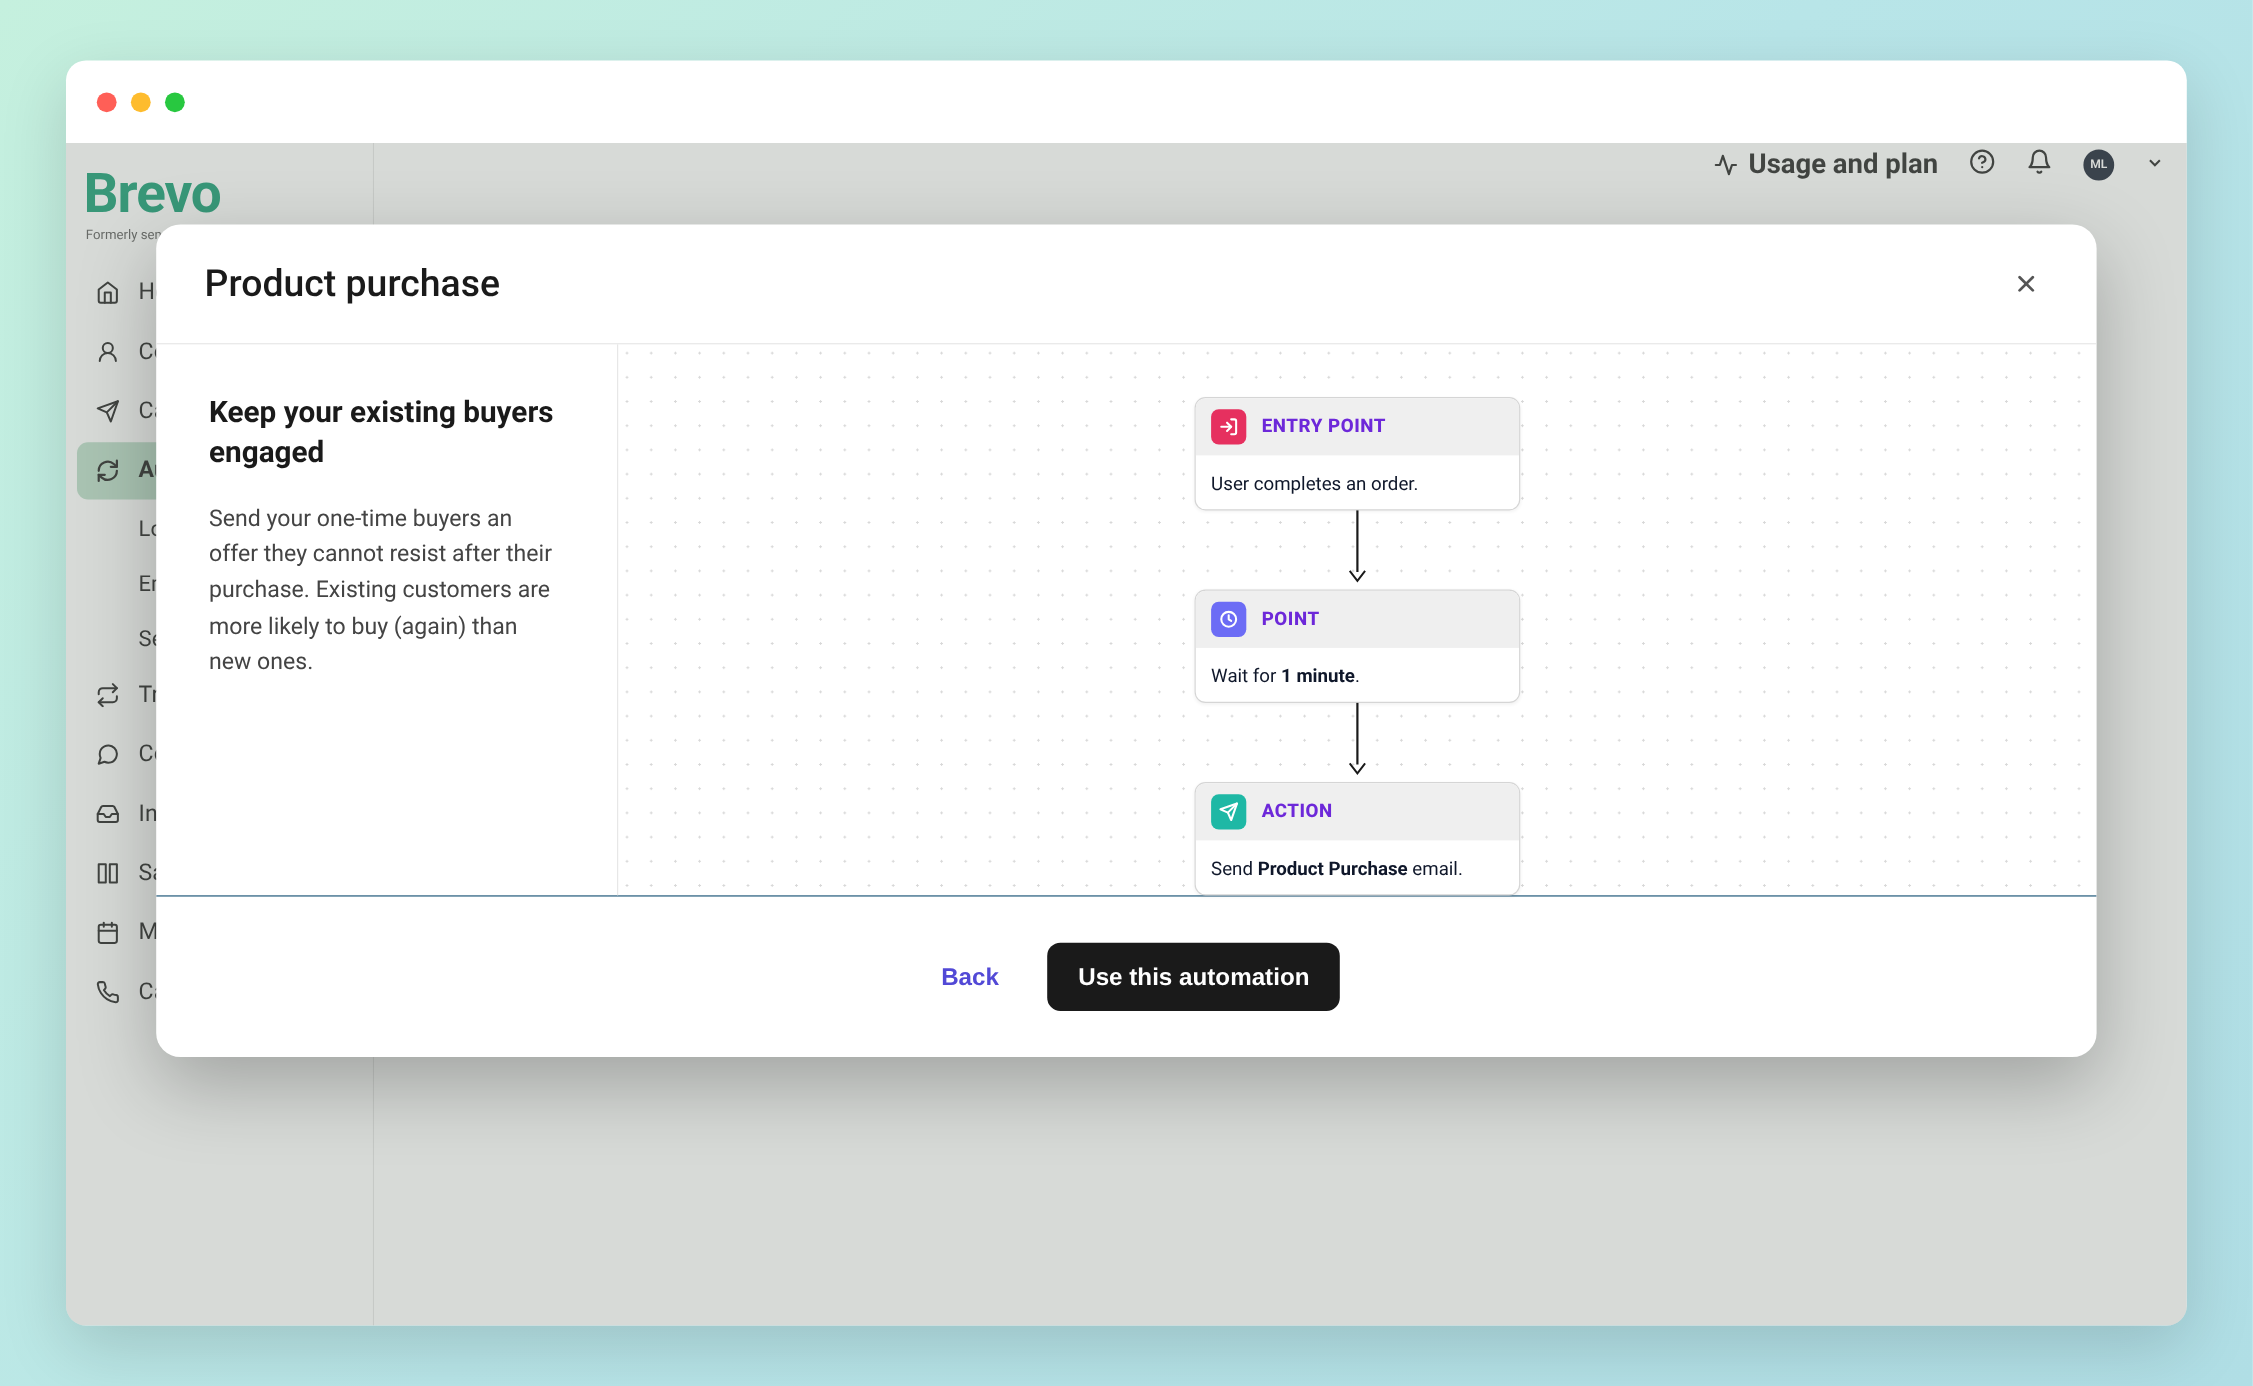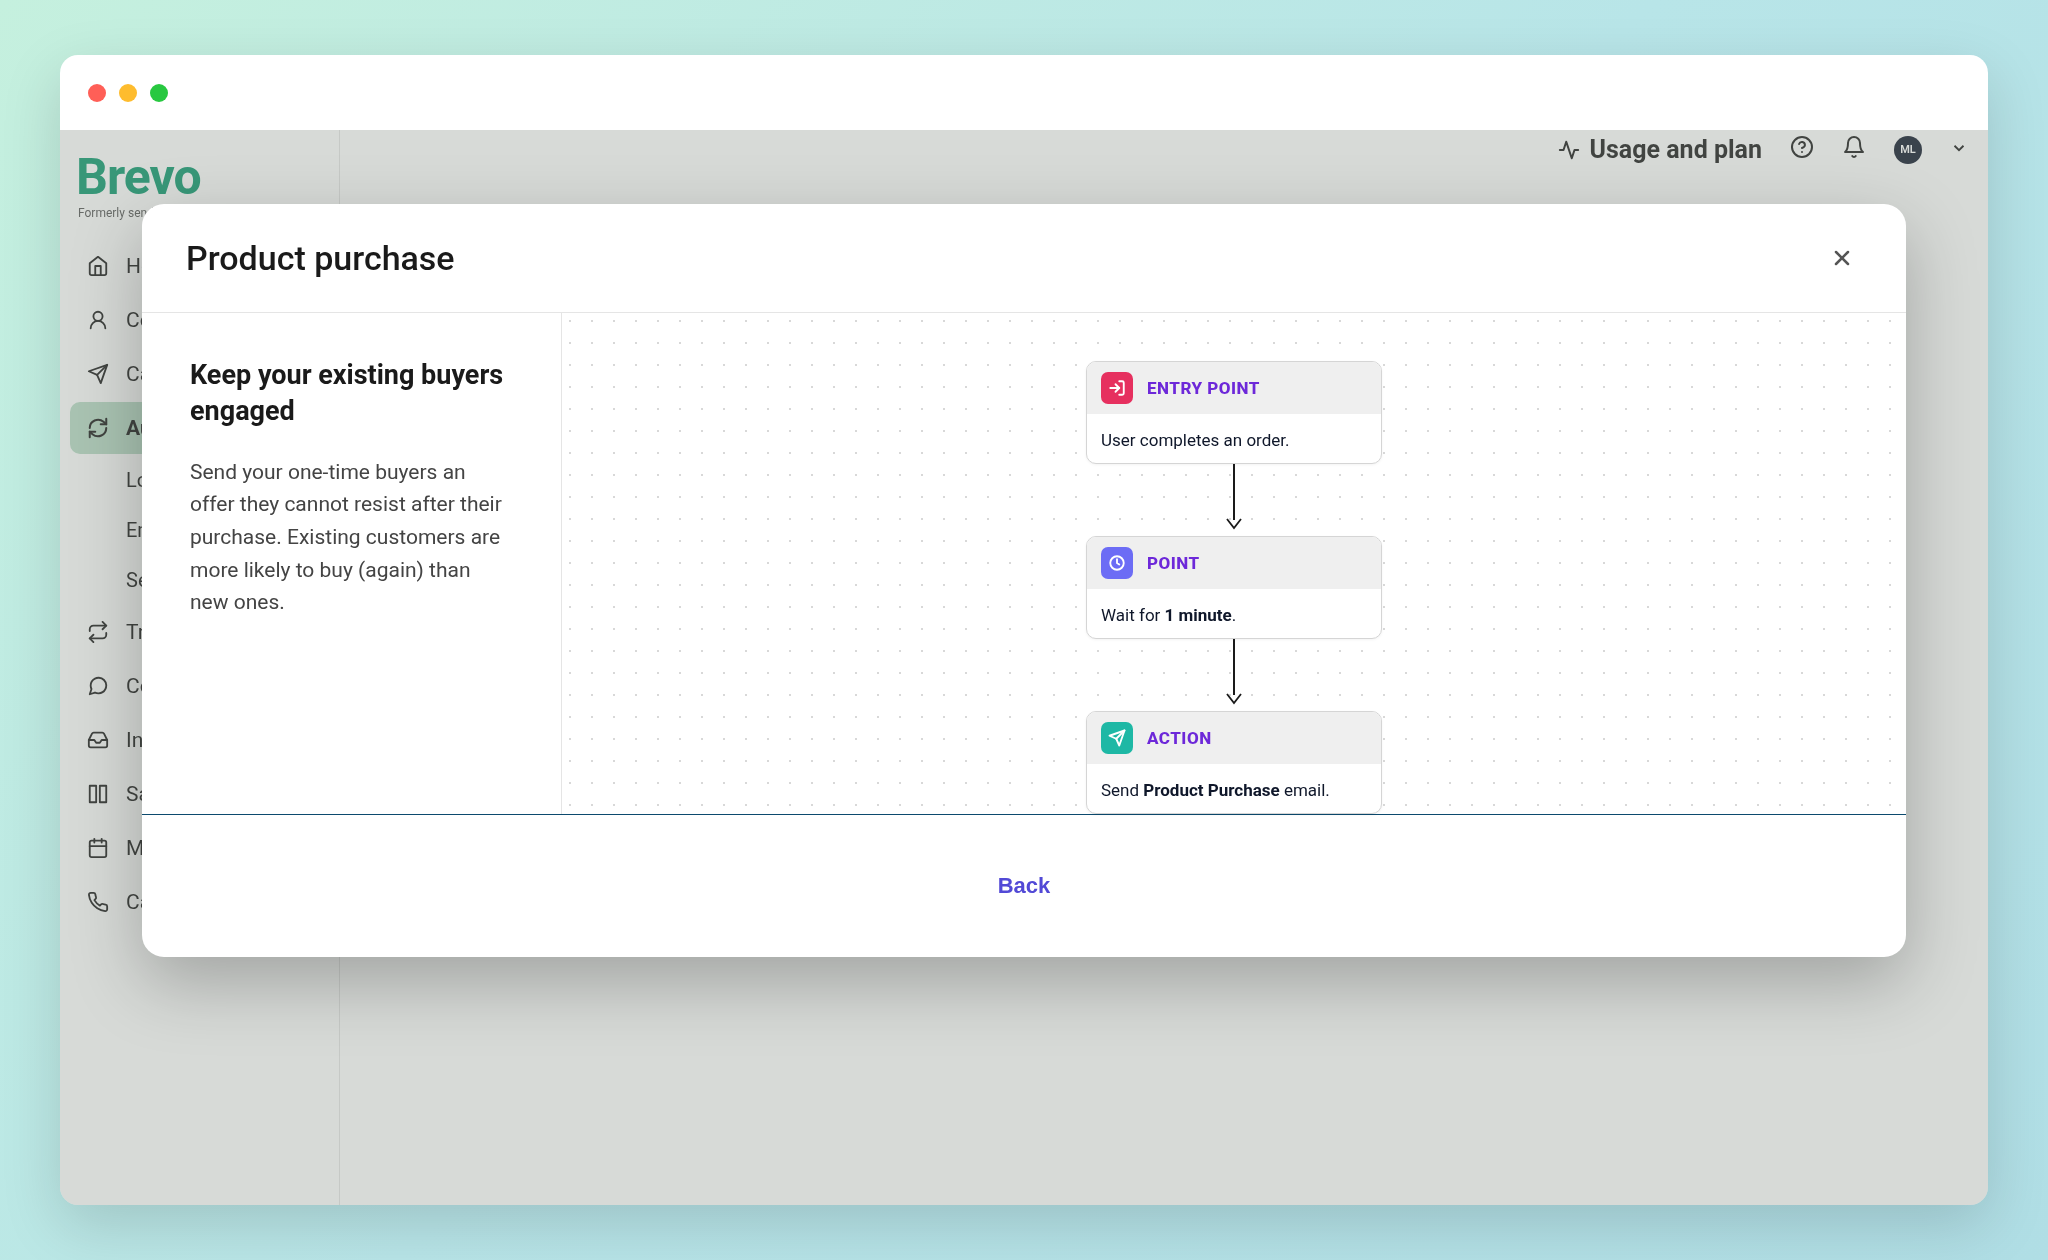--- a/index.html
+++ b/index.html
@@ -275,17 +275,18 @@
             </div>
             <div class="card-body">
               <span>Send </span><b>Product Purchase</b><span> email.</span>
             </div>
           </div>
 
         </div>
       </div>
       <div class="modal-footer">
         <button class="btn-back">Back</button>
+        <button class="btn-primary">Use this automation</button>
       </div>
     </div>
 
   </div>
 </div>
 
 </body></html>

